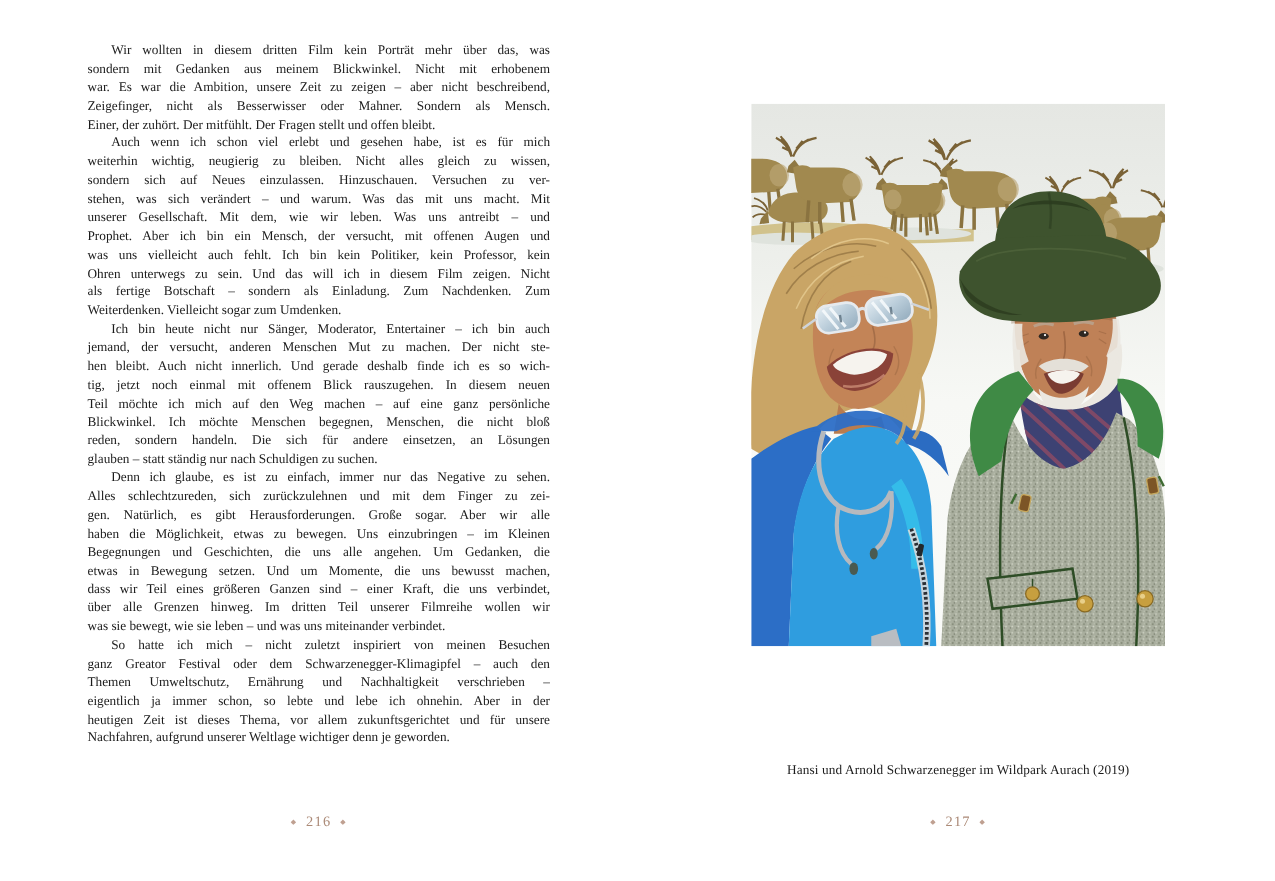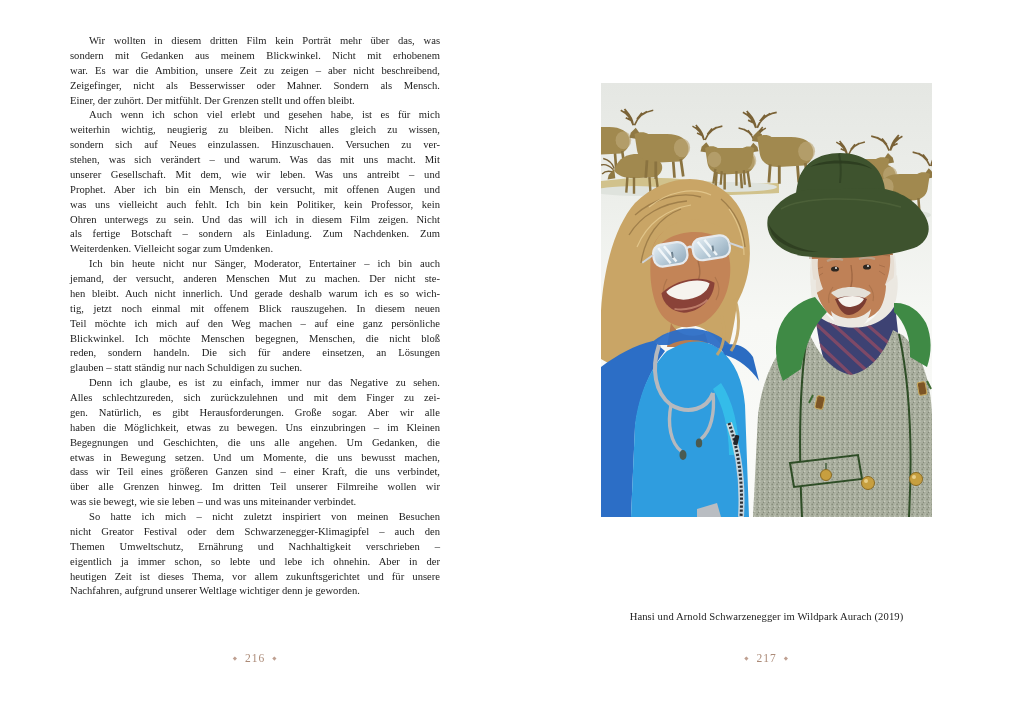--- a/index.html
+++ b/index.html
@@ -33,50 +33,50 @@
 </head>
 <body>
 
 <div class="spread">
 
   <div class="text-col">
       <div class="line first">Wir wollten in diesem dritten Film kein Porträt mehr über das, was</div>
       <div class="line">sondern mit Gedanken aus meinem Blickwinkel. Nicht mit erhobenem</div>
       <div class="line">war. Es war die Ambition, unsere Zeit zu zeigen – aber nicht beschreibend,</div>
       <div class="line">Zeigefinger, nicht als Besserwisser oder Mahner. Sondern als Mensch.</div>
-      <div class="line last">Einer, der zuhört. Der mitfühlt. Der Grenzen stellt und offen bleibt.</div>
+      <div class="line last">Einer, der zuhört. Der mitfühlt. Der Fragen stellt und offen bleibt.</div>
       <div class="line first">Auch wenn ich schon viel erlebt und gesehen habe, ist es für mich</div>
       <div class="line">weiterhin wichtig, neugierig zu bleiben. Nicht alles gleich zu wissen,</div>
       <div class="line">sondern sich auf Neues einzulassen. Hinzuschauen. Versuchen zu ver-</div>
       <div class="line">stehen, was sich verändert – und warum. Was das mit uns macht. Mit</div>
       <div class="line">unserer Gesellschaft. Mit dem, wie wir leben. Was uns antreibt – und</div>
       <div class="line">Prophet. Aber ich bin ein Mensch, der versucht, mit offenen Augen und</div>
       <div class="line">was uns vielleicht auch fehlt. Ich bin kein Politiker, kein Professor, kein</div>
       <div class="line">Ohren unterwegs zu sein. Und das will ich in diesem Film zeigen. Nicht</div>
       <div class="line">als fertige Botschaft – sondern als Einladung. Zum Nachdenken. Zum</div>
       <div class="line last">Weiterdenken. Vielleicht sogar zum Umdenken.</div>
       <div class="line first">Ich bin heute nicht nur Sänger, Moderator, Entertainer – ich bin auch</div>
       <div class="line">jemand, der versucht, anderen Menschen Mut zu machen. Der nicht ste-</div>
-      <div class="line">hen bleibt. Auch nicht innerlich. Und gerade deshalb warum ich es so wich-</div>
+      <div class="line">hen bleibt. Auch nicht innerlich. Und gerade deshalb finde ich es so wich-</div>
       <div class="line">tig, jetzt noch einmal mit offenem Blick rauszugehen. In diesem neuen</div>
       <div class="line">Teil möchte ich mich auf den Weg machen – auf eine ganz persönliche</div>
       <div class="line">Blickwinkel. Ich möchte Menschen begegnen, Menschen, die nicht bloß</div>
       <div class="line">reden, sondern handeln. Die sich für andere einsetzen, an Lösungen</div>
       <div class="line last">glauben – statt ständig nur nach Schuldigen zu suchen.</div>
       <div class="line first">Denn ich glaube, es ist zu einfach, immer nur das Negative zu sehen.</div>
       <div class="line">Alles schlechtzureden, sich zurückzulehnen und mit dem Finger zu zei-</div>
       <div class="line">gen. Natürlich, es gibt Herausforderungen. Große sogar. Aber wir alle</div>
       <div class="line">haben die Möglichkeit, etwas zu bewegen. Uns einzubringen – im Kleinen</div>
       <div class="line">Begegnungen und Geschichten, die uns alle angehen. Um Gedanken, die</div>
       <div class="line">etwas in Bewegung setzen. Und um Momente, die uns bewusst machen,</div>
       <div class="line">dass wir Teil eines größeren Ganzen sind – einer Kraft, die uns verbindet,</div>
       <div class="line">über alle Grenzen hinweg. Im dritten Teil unserer Filmreihe wollen wir</div>
       <div class="line last">was sie bewegt, wie sie leben – und was uns miteinander verbindet.</div>
       <div class="line first">So hatte ich mich – nicht zuletzt inspiriert von meinen Besuchen</div>
-      <div class="line">nicht Greator Festival oder dem Schwarzenegger-Klimagipfel – auch den</div>
+      <div class="line">ganz Greator Festival oder dem Schwarzenegger-Klimagipfel – auch den</div>
       <div class="line">Themen Umweltschutz, Ernährung und Nachhaltigkeit verschrieben –</div>
       <div class="line">eigentlich ja immer schon, so lebte und lebe ich ohnehin. Aber in der</div>
       <div class="line">heutigen Zeit ist dieses Thema, vor allem zukunftsgerichtet und für unsere</div>
       <div class="line last">Nachfahren, aufgrund unserer Weltlage wichtiger denn je geworden.</div>
     </div>
 
   <div class="pagenum left"><span class="orn">◆</span><span>216</span><span class="orn">◆</span></div>
 
   <div class="photo">
     <svg width="331" height="434" viewBox="0 0 331 434">

